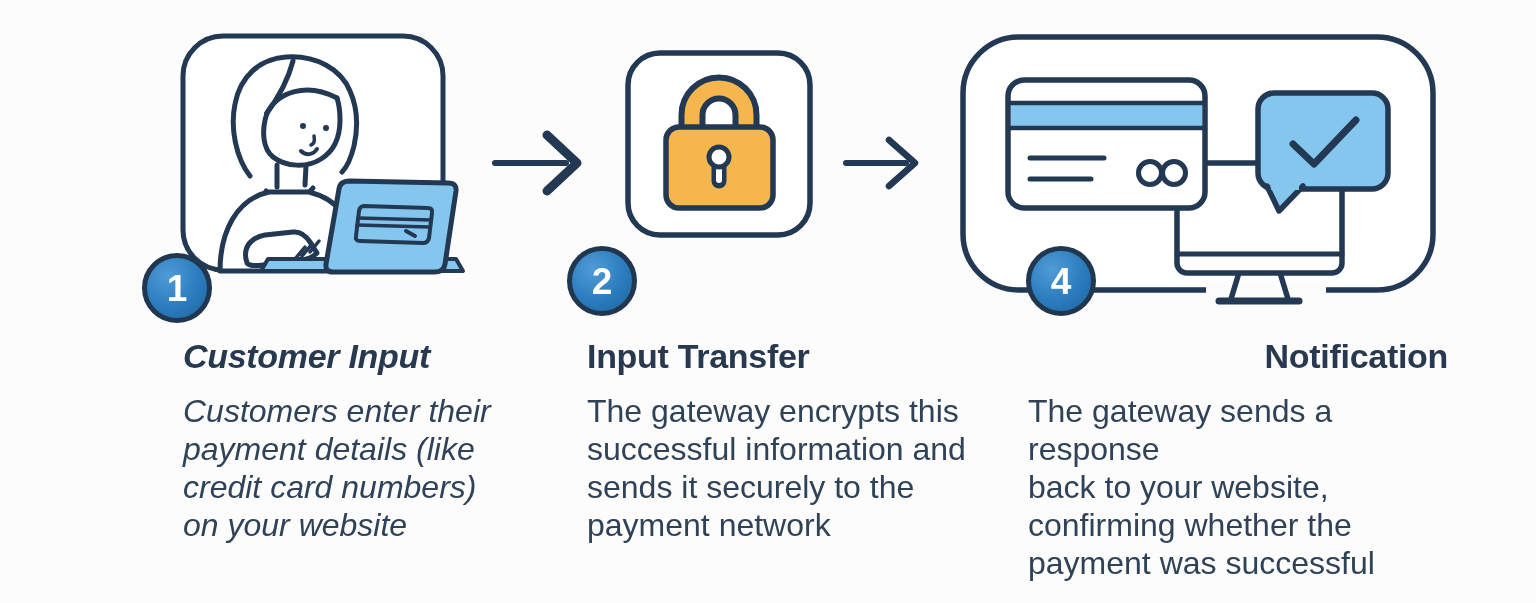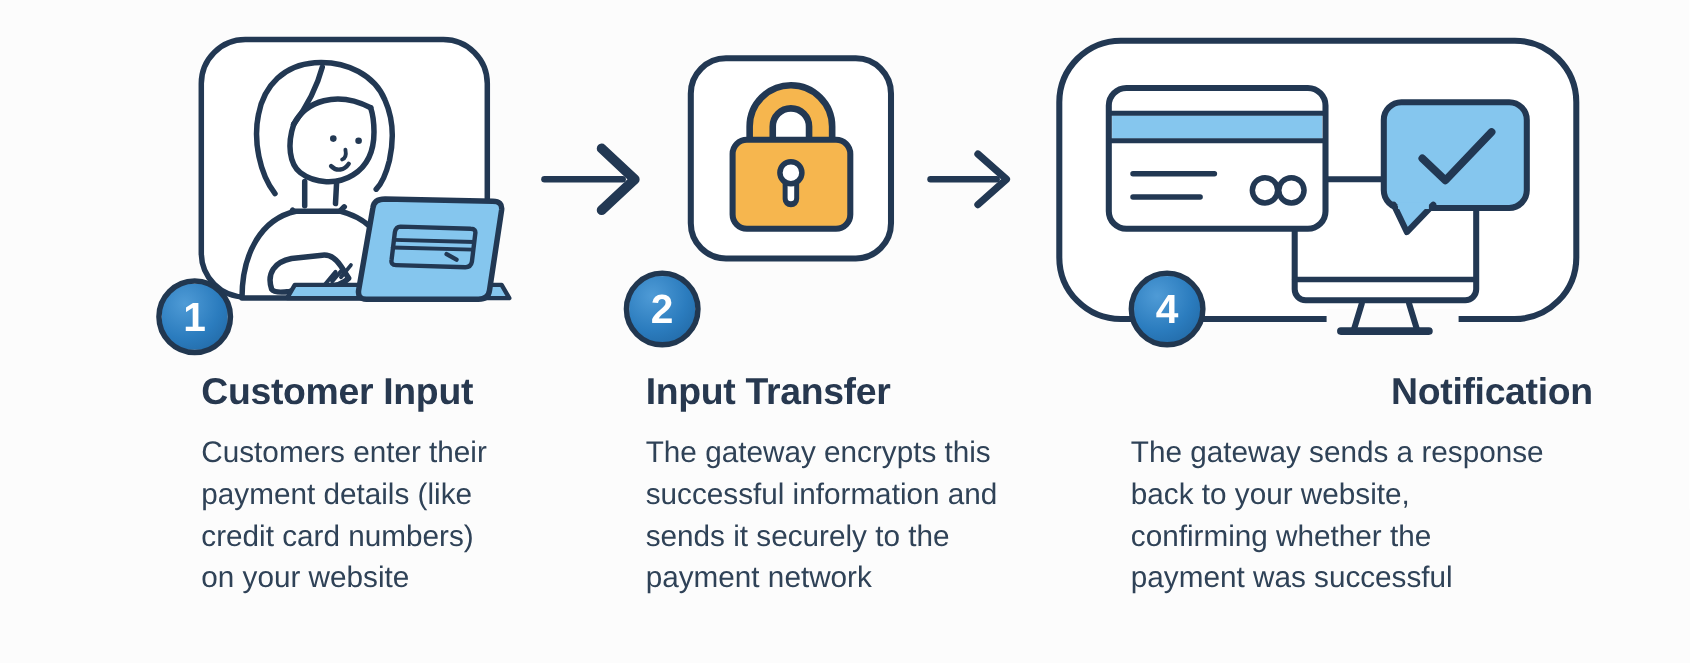--- a/index.html
+++ b/index.html
@@ -18,21 +18,21 @@
     display:flex;align-items:center;justify-content:center;
     color:#ffffff;font-size:37px;font-weight:bold;line-height:1;
     user-select:none;
   }
   .step-text{position:absolute;}
   .step-title{
     margin:0;font-size:34px;font-weight:bold;color:#27384f;
     line-height:40px;letter-spacing:-0.3px;
   }
   .step-desc{
-    margin:16px 0 0 0;font-size:27px;color:#2f4257;
+    margin:16px 0 0 0;font-size:32px;color:#2f4257;
     line-height:38px;white-space:pre-line;
   }
 </style>
 </head>
 <body>
 
 <div class="canvas">
 
   <svg class="art" viewBox="0 0 1536 603" fill="none" stroke-linecap="round" stroke-linejoin="round">
 
@@ -118,21 +118,21 @@
         <rect x="1271" y="184" width="28" height="6" fill="#85c6ee" stroke="none"></rect>
         <path d="M1293,144 L1314,164 L1356,120" stroke-width="7"></path>
       </g>
     </g>
   </svg>
 
   <div class="badge" style="left:142px;top:253px;">1</div>
   <div class="badge" style="left:567px;top:246px;">2</div>
   <div class="badge" style="left:1026px;top:246px;">4</div>
 
-  <div class="step-text" style="left:183px;top:336px;width:340px;">
+  <div class="step-text" style="left:183px;top:336px;width:340px;font-style:italic;">
     <h2 class="step-title">Customer Input</h2>
     <p class="step-desc">Customers enter their
 payment details (like
 credit card numbers)
 on your website</p>
   </div>
 
   <div class="step-text" style="left:587px;top:336px;width:380px;">
     <h2 class="step-title">Input Transfer</h2>
     <p class="step-desc">The gateway encrypts this

